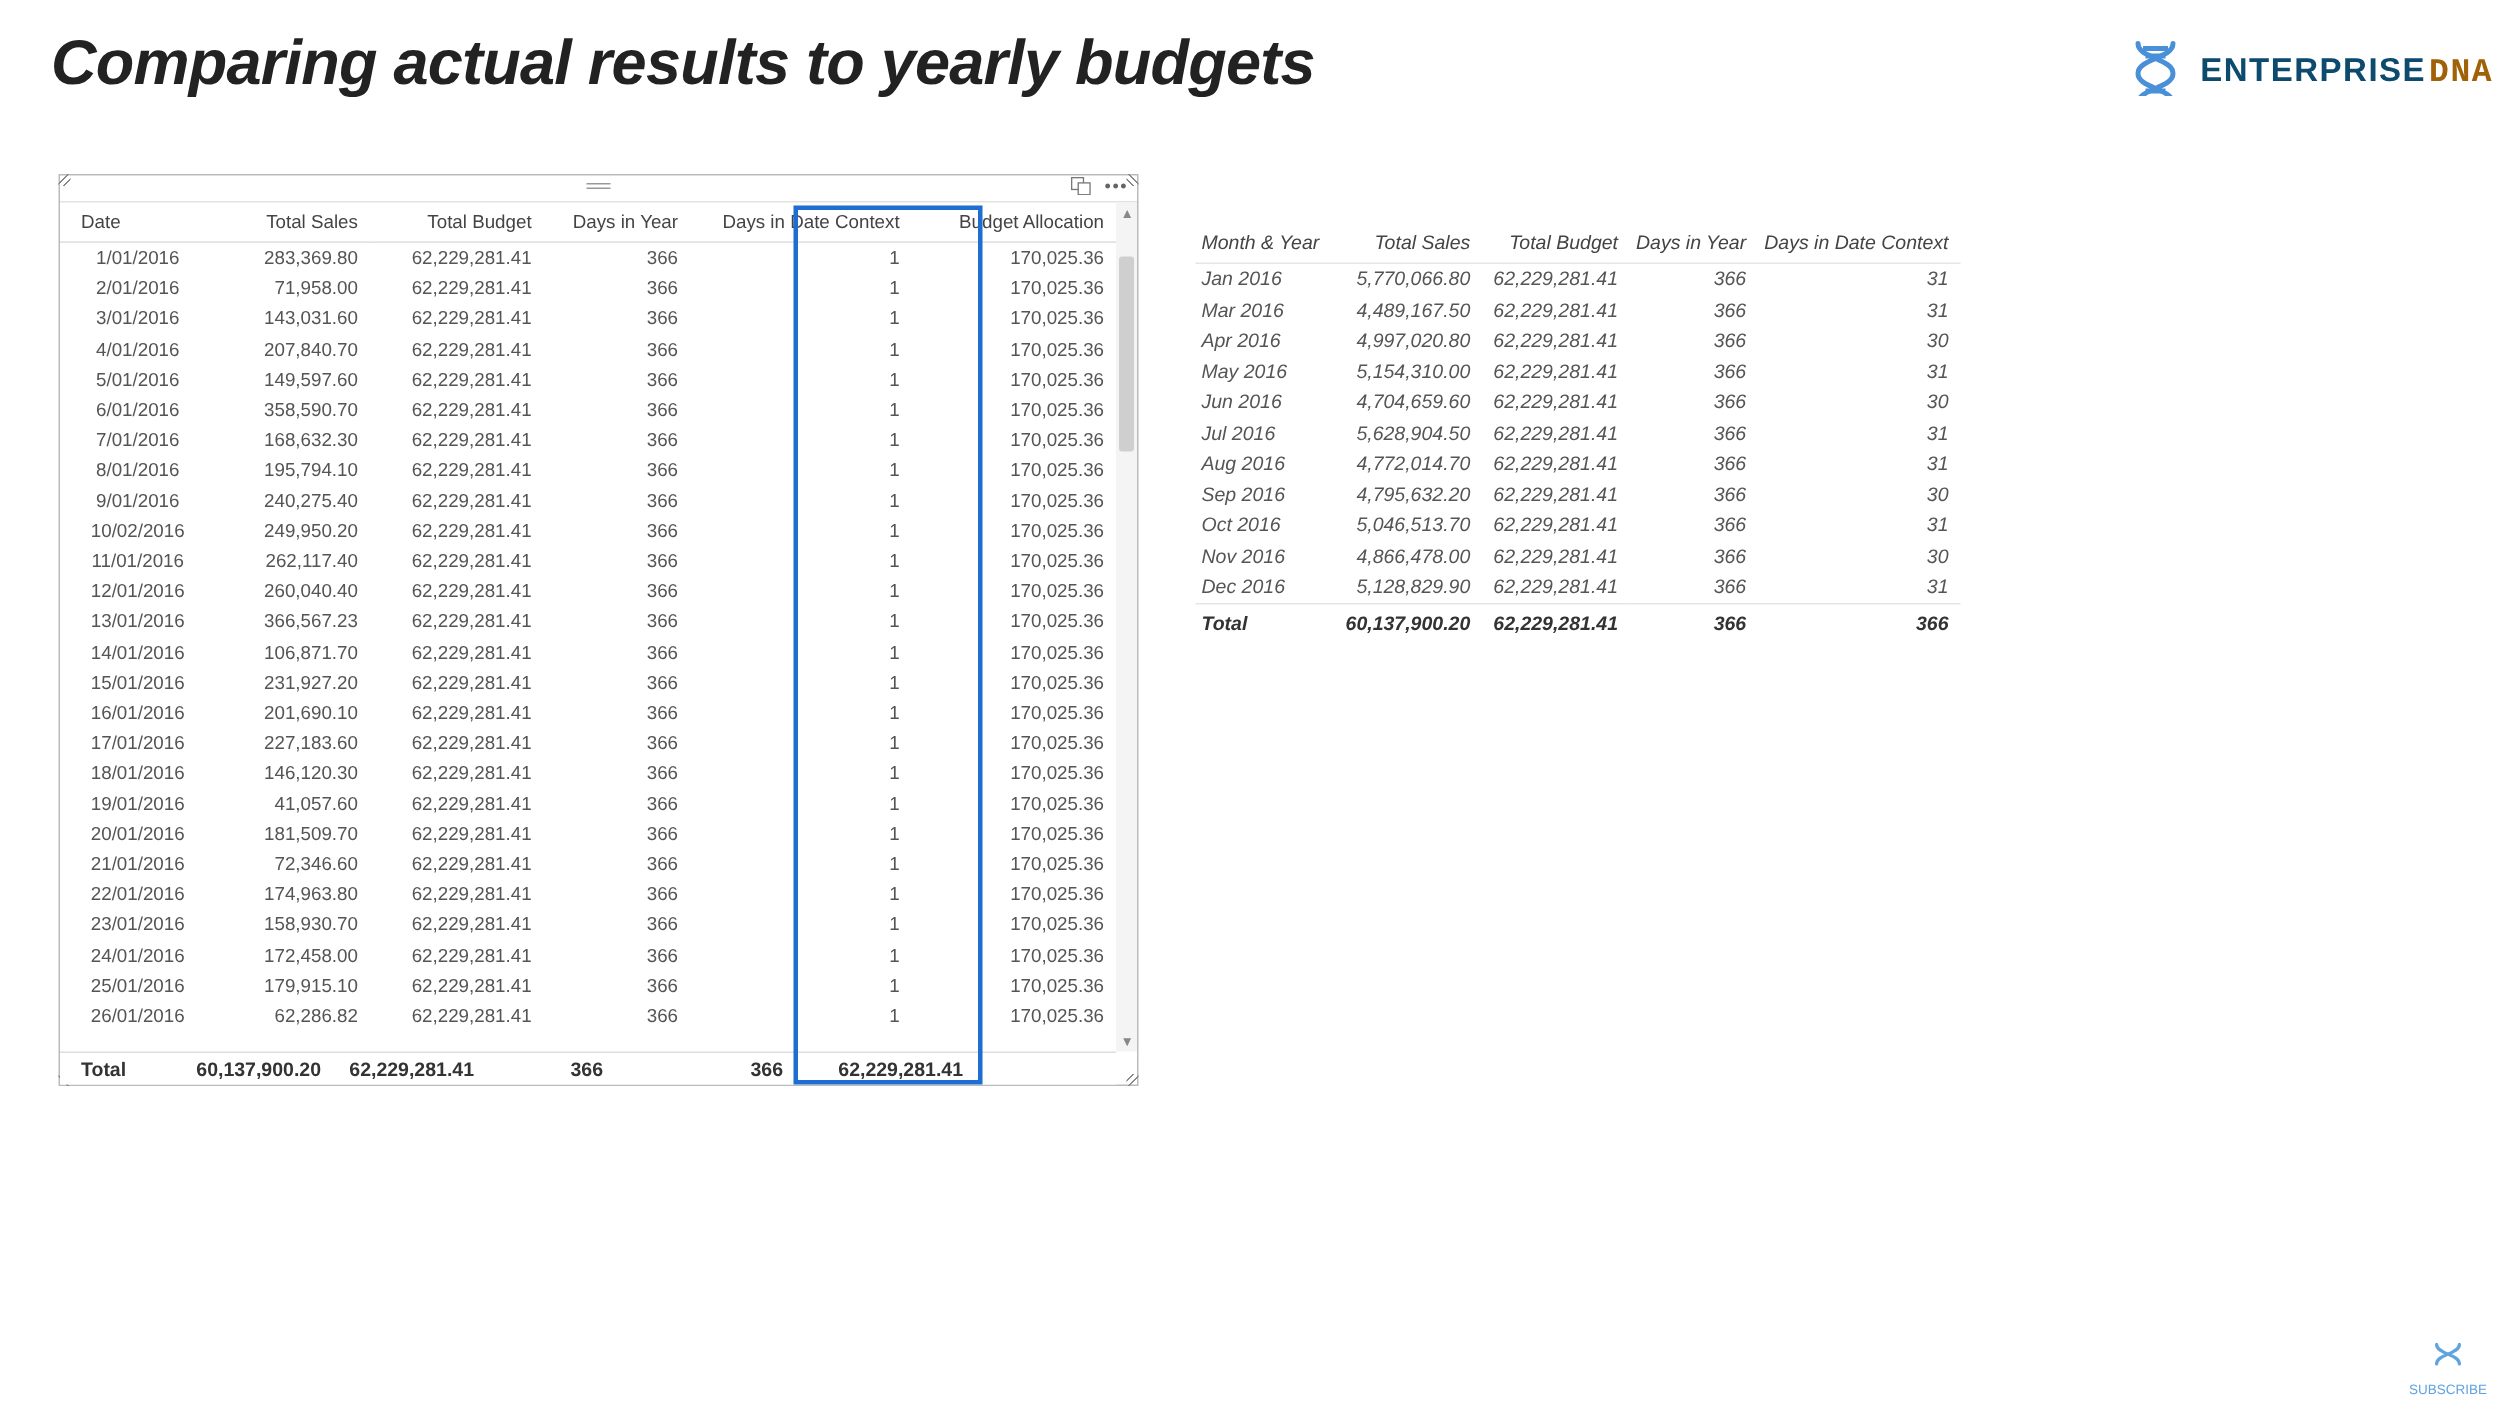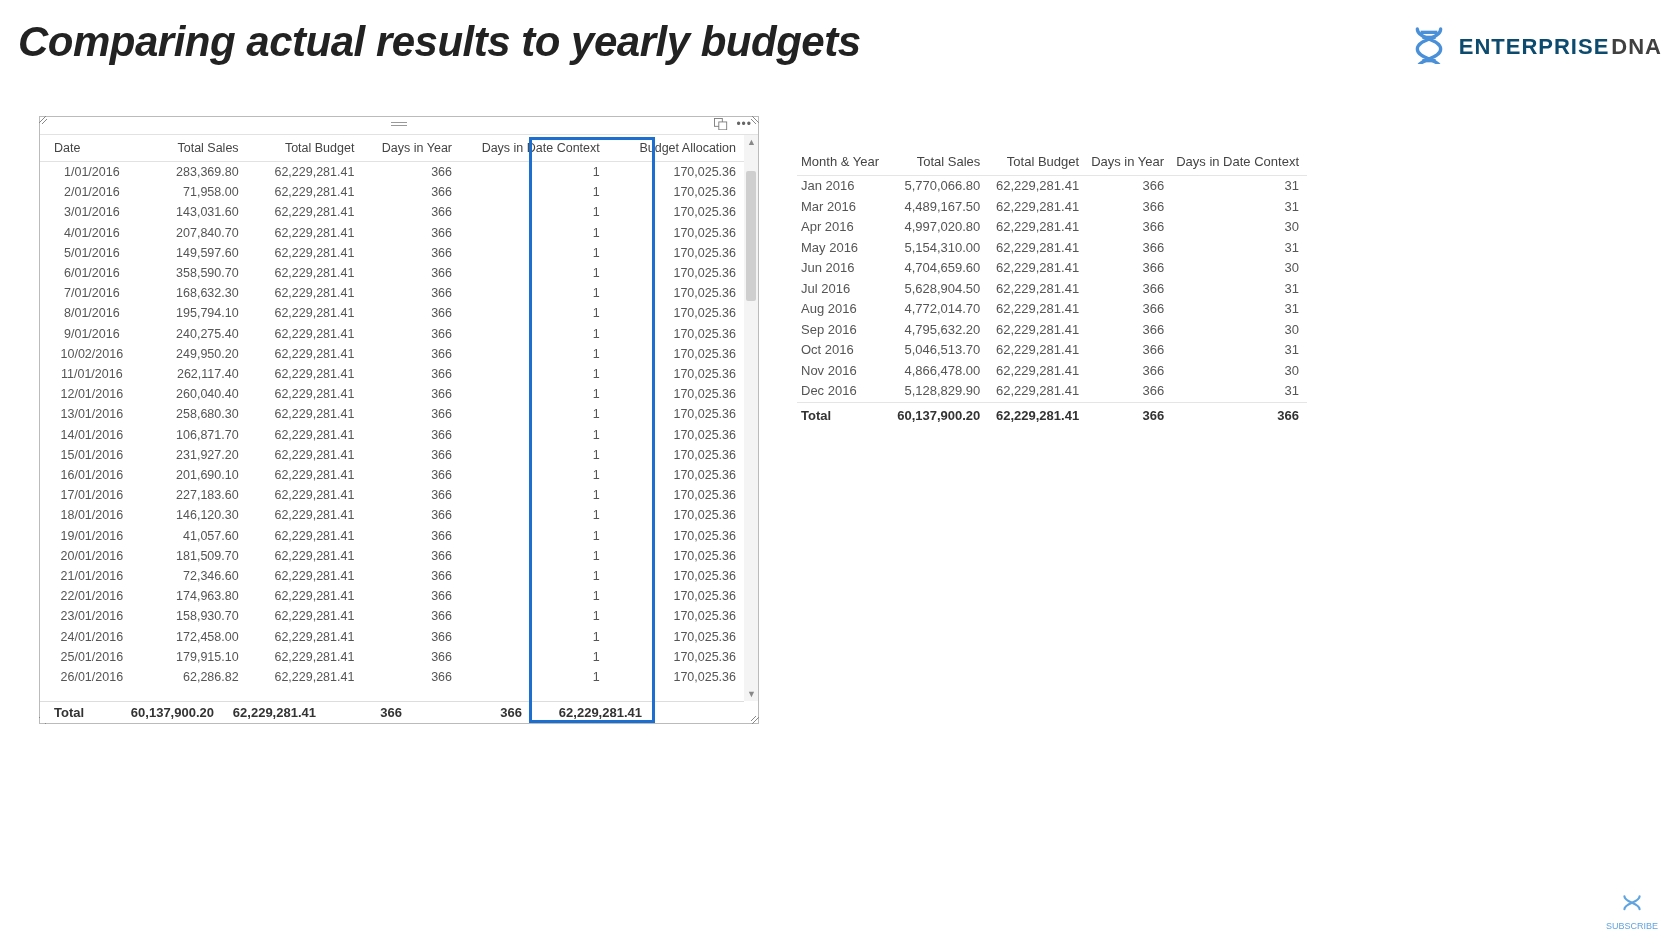--- a/index.html
+++ b/index.html
@@ -9,38 +9,38 @@
       color: #3a3a3a;
       width: 1680px;
       height: 945px;
       position: relative;
       overflow: hidden;
     }
     .page-title {
       font-size: 42px;
       font-weight: 700;
       color: #222;
-      padding: 18px 0 0 18px;
+      padding: 18px 0 0 34px;
       font-style: italic;
       letter-spacing: -0.5px;
     }
     .brand {
       position: absolute;
       top: 24px;
       right: 18px;
       display: flex;
       align-items: center;
       gap: 10px;
       font-size: 22px;
       font-weight: 600;
       letter-spacing: 1px;
     }
     .brand .dna-icon { width: 40px; height: 40px; color: #4a90d9; }
     .brand .txt1 { color: #0c4a6e; }
-    .brand .txt2 { color: #404040; margin-left: 2px; }
+    .brand .txt2 { color: #a16207; margin-left: 2px; font-family: Liberation Mono, monospace; }
 
     .visual-container {
       position: absolute;
       top: 116px;
       left: 39px;
       width: 720px;
       height: 608px;
       border: 1px solid #bbb;
       background: #fff;
     }
@@ -149,20 +149,21 @@
     .resize-handle.tr { top:-1px; right:-1px; transform: rotate(-90deg);}
     .resize-handle.bl { bottom:-1px; left:-1px; transform: rotate(90deg);}
     .resize-handle.br { bottom:-1px; right:-1px; }
 
     
     .monthly-wrap {
       position: absolute;
       top: 150px;
       left: 797px;
       width: 510px;
+      font-style: italic;
     }
     table.monthly {
       width: 100%;
       border-collapse: collapse;
       font-size: 13px;
       color: #555;
     }
     table.monthly th {
       text-align: right;
       font-weight: 400;
@@ -346,21 +347,21 @@
           <tr>
             <td>12/01/2016</td>
             <td>260,040.40</td>
             <td>62,229,281.41</td>
             <td>366</td>
             <td>1</td>
             <td>170,025.36</td>
           </tr>
           <tr>
             <td>13/01/2016</td>
-            <td>258,680.30</td>
+            <td>366,567.23</td>
             <td>62,229,281.41</td>
             <td>366</td>
             <td>1</td>
             <td>170,025.36</td>
           </tr>
           <tr>
             <td>14/01/2016</td>
             <td>106,871.70</td>
             <td>62,229,281.41</td>
             <td>366</td>

